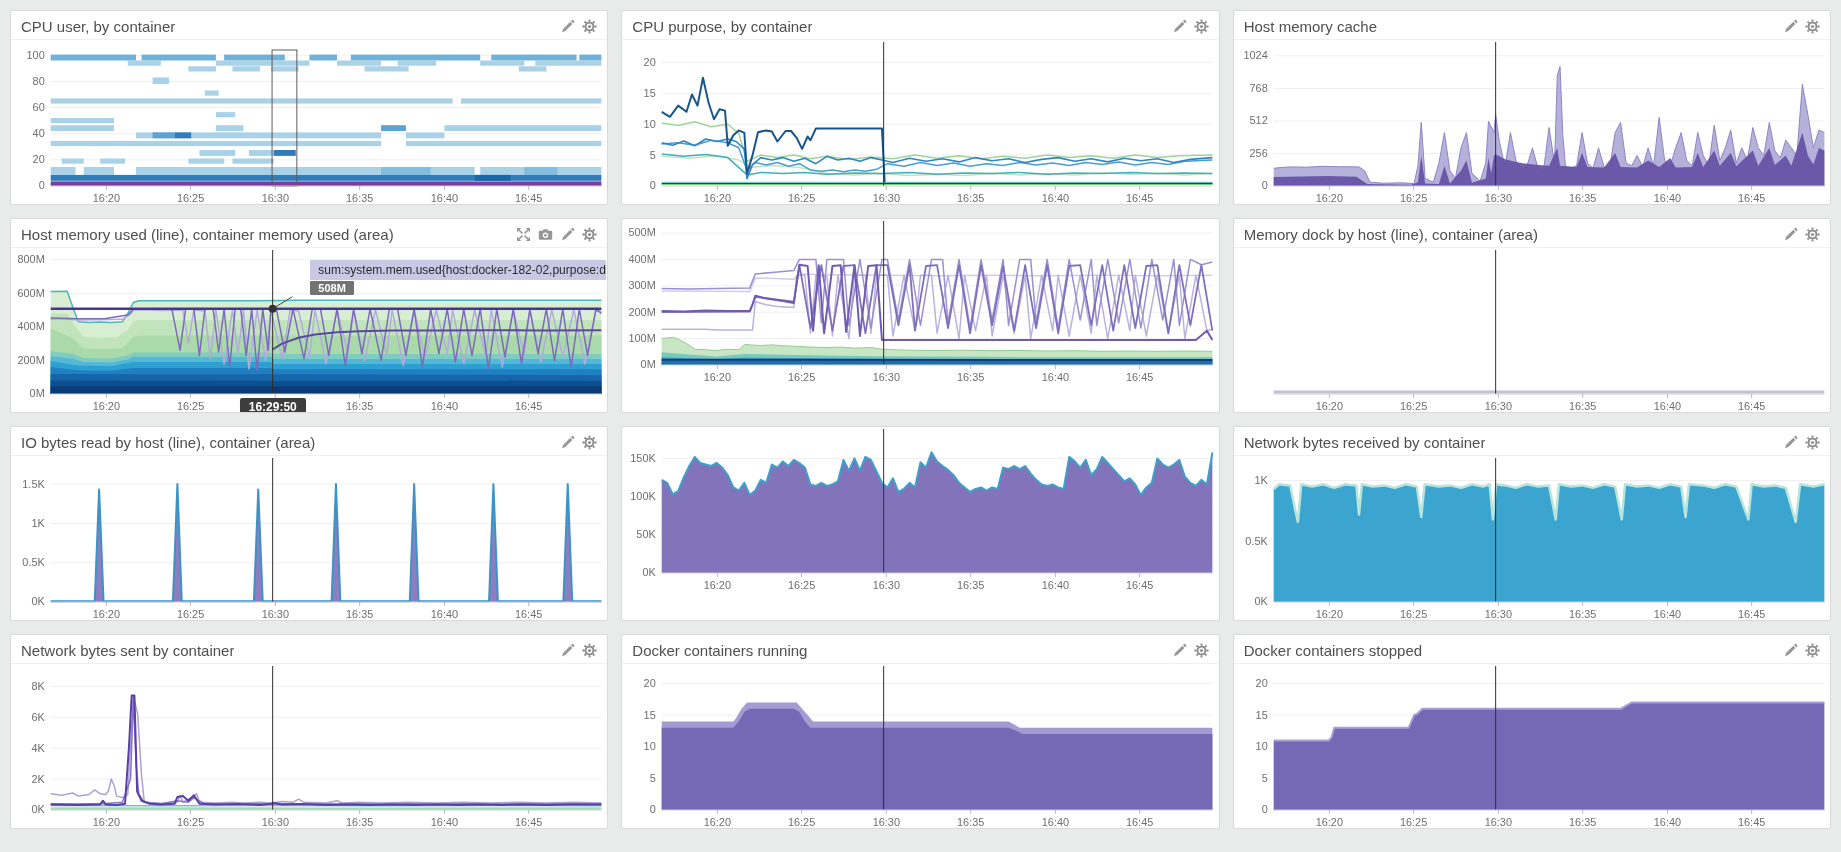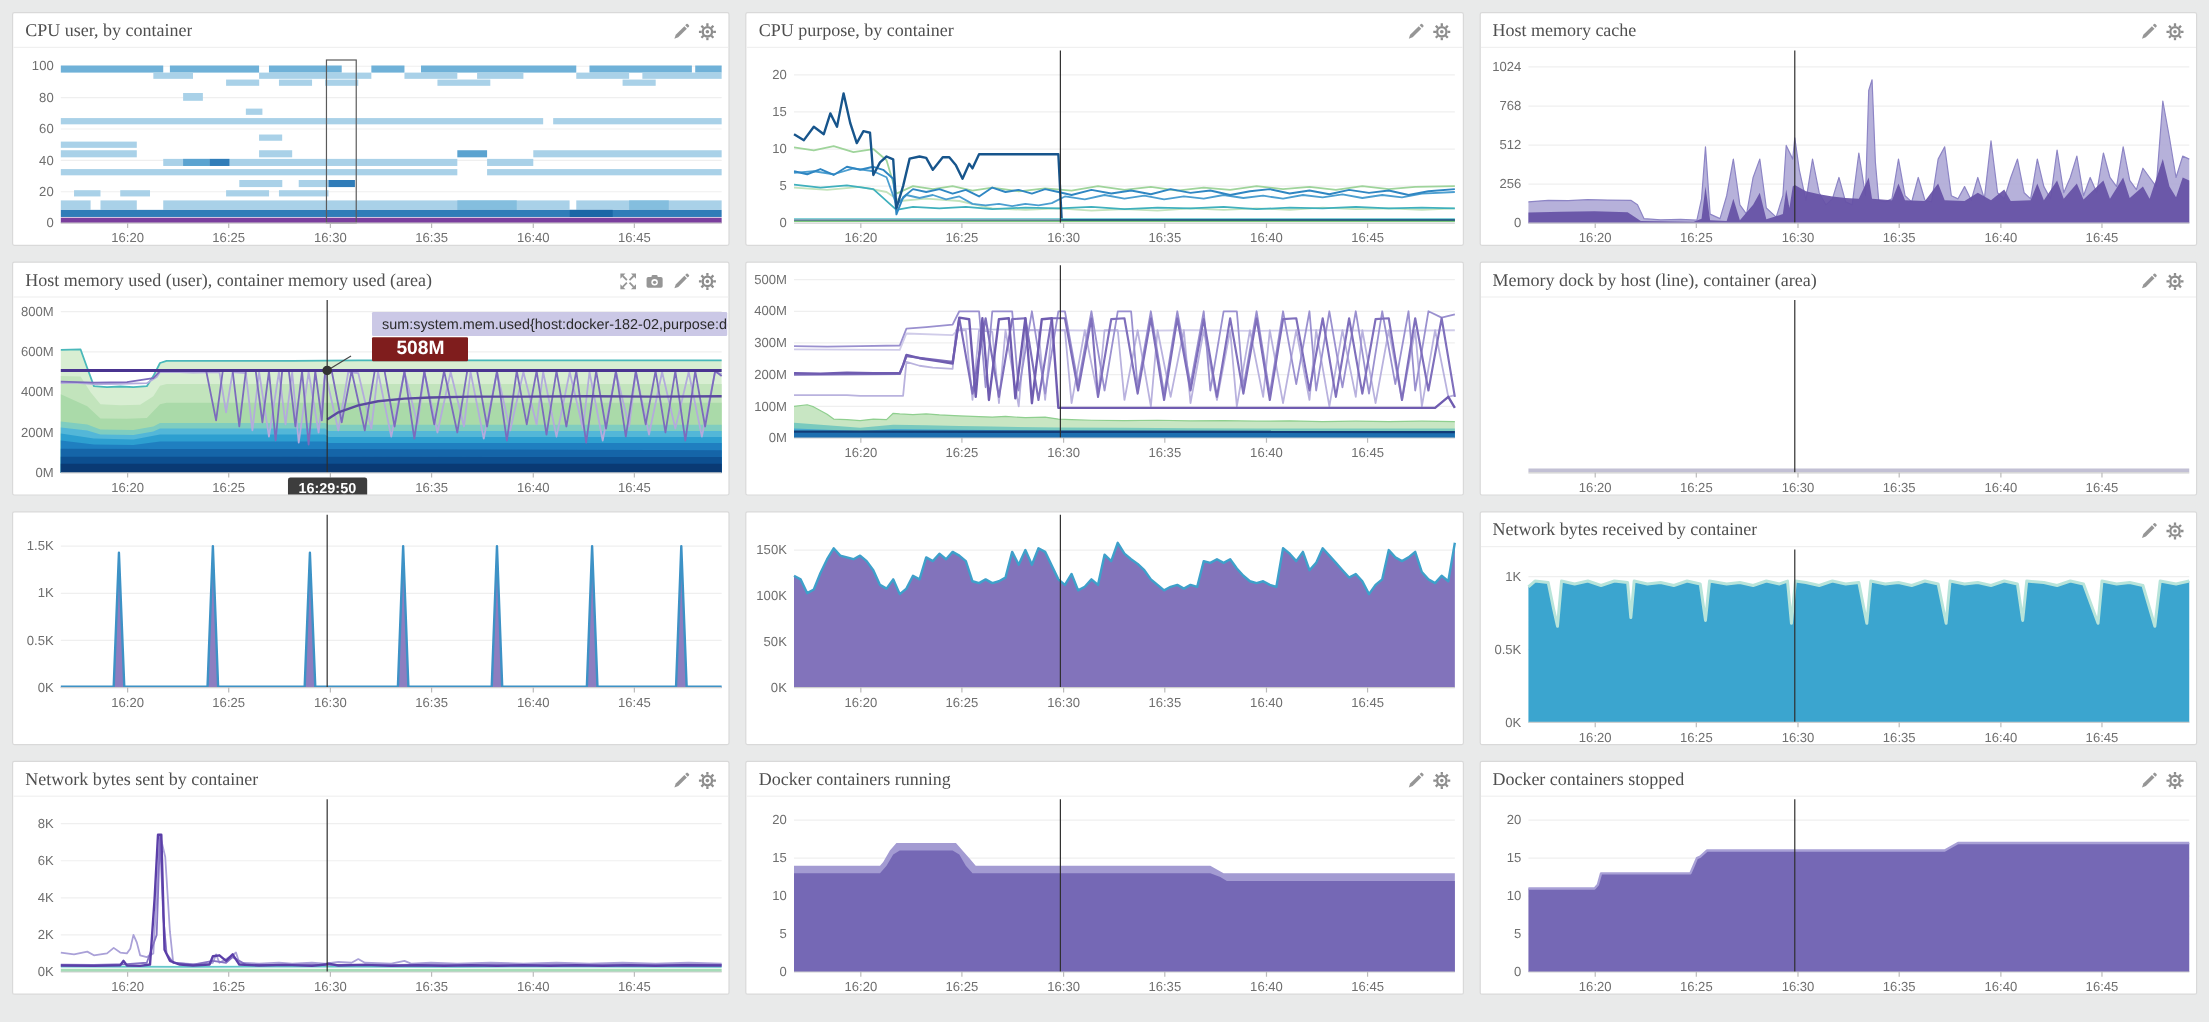--- a/index.html
+++ b/index.html
@@ -1,39 +1,39 @@
 <!DOCTYPE html>
 <html><head>
 <meta charset="utf-8">
 <style>
   html,body{margin:0;padding:0;background:#e9eaea;font-family:"Liberation Sans",sans-serif;}
   .grid{box-sizing:border-box;width:1841px;height:852px;padding:10px;display:grid;
         grid-template-columns:repeat(3,1fr);grid-template-rows:repeat(4,195px);gap:13px;}
   .tile{background:#fff;border:1px solid #d9d9d9;border-radius:2px;overflow:hidden;display:flex;flex-direction:column;}
   .tile-head{height:26px;display:flex;align-items:center;justify-content:space-between;
-             padding:2px 10px 0 10px;border-bottom:1px solid #f0f0f0;flex:0 0 auto;font-family:Liberation Serif, serif;}
+             padding:2px 10px 0 10px;border-bottom:1px solid #f0f0f0;flex:0 0 auto;}
   .tile-title{font-size:15px;color:#4f4f4f;white-space:nowrap;overflow:hidden;}
   .tile-icons{display:flex;align-items:center;gap:7px;}
   .tile-icons .icon{display:inline-flex;width:15px;height:15px;cursor:pointer;}
   .tile-icons .icon svg{width:100%;height:100%;}
   .chart-wrap{position:relative;flex:1 1 auto;}
   svg.chart{display:block;width:100%;height:168px;}
   svg.chart text{font-family:"Liberation Sans",sans-serif;font-size:11px;fill:#6f6f6f;}
   svg.chart .ylab{text-anchor:end;}
   svg.chart .xlab{text-anchor:middle;}
   svg.chart .gridline{stroke:#efefef;stroke-width:1;}
   svg.chart .axisline{stroke:#cfcfcf;stroke-width:1;}
   svg.chart .tick{stroke:#bbb;stroke-width:1;}
   svg.chart .cursor{stroke:#2e2e2e;stroke-width:1;}
   svg.chart .selbox{fill:none;stroke:#5a5a5a;stroke-width:1;}
   .tooltip{position:absolute;left:50.2%;right:1px;top:12px;background:rgba(199,196,228,0.93);
            color:#2b2b2b;font-size:12px;line-height:16px;padding:2px 4px 2px 8px;
            white-space:nowrap;overflow:hidden;border-radius:1px;}
-  .tt-value{position:absolute;left:50.2%;top:33px;background:#7f1d1d;color:#fff;
-            font-size:16px;font-weight:bold;padding:1px 20px;border-radius:1px;}
+  .tt-value{position:absolute;left:50.2%;top:33px;background:#737373;color:#fff;
+            font-size:11px;font-weight:bold;padding:1px 8px;border-radius:1px;}
   .tt-time{position:absolute;left:43.9%;bottom:0;transform:translateX(-50%);background:#3d3d3d;
            color:#fff;font-size:12px;font-weight:bold;padding:2px 9px;border-radius:2px;}
 </style>
 </head>
 <body>
 
 <div class="grid">
   <div class="tile">
     <div class="tile-head">
         <span class="tile-title">CPU user, by container</span>
@@ -247,21 +247,21 @@
           <line class="tick" x1="436.8" x2="436.8" y1="146" y2="150"></line>
           <text class="xlab" x="436.8" y="162">16:40</text>
           <line class="tick" x1="521.7" x2="521.7" y1="146" y2="150"></line>
           <text class="xlab" x="521.7" y="162">16:45</text>
         </svg>
       </div>
   </div>
 
   <div class="tile">
     <div class="tile-head">
-        <span class="tile-title">Host memory used (user), container memory used (area)</span>
+        <span class="tile-title">Host memory used (line), container memory used (area)</span>
         <span class="tile-icons">
           <span class="icon">
             <svg viewBox="0 0 15 15">
               <g stroke="#969696" stroke-width="1.5">
                 <path d="M3 3 L6.4 6.4 M12 3 L8.6 6.4 M3 12 L6.4 8.6 M12 12 L8.6 8.6"></path>
               </g>
               <g fill="#969696">
                 <path d="M1 1 h4.2 L1 5.2 Z"></path>
                 <path d="M14 1 v4.2 L9.8 1 Z"></path>
                 <path d="M1 14 v-4.2 L5.2 14 Z"></path>
@@ -426,20 +426,42 @@
           <text class="xlab" x="351.4" y="162">16:35</text>
           <line class="tick" x1="436.8" x2="436.8" y1="146" y2="150"></line>
           <text class="xlab" x="436.8" y="162">16:40</text>
           <line class="tick" x1="521.7" x2="521.7" y1="146" y2="150"></line>
           <text class="xlab" x="521.7" y="162">16:45</text>
         </svg>
       </div>
   </div>
 
   <div class="tile">
+    <div class="tile-head">
+        <span class="tile-title">IO bytes read by host (line), container (area)</span>
+        <span class="tile-icons">
+          <span class="icon">
+            <svg viewBox="0 0 15 15">
+              <g fill="#969696">
+                <path d="M2 13.3 L3.1 10 L10.3 2.8 L12.4 4.9 L5.2 12.1 Z"></path>
+                <path d="M11 2.1 l2.1 2.1 1-1 a0.8 0.8 0 0 0 0-1.1 l-1-1 a0.8 0.8 0 0 0-1.1 0 z"></path>
+              </g>
+            </svg>
+          </span>
+          <span class="icon">
+            <svg viewBox="0 0 15 15">
+              <g stroke="#8d8d8d" stroke-width="1.9" fill="none">
+                <circle cx="7.5" cy="7.5" r="3.9"></circle>
+                <path d="M7.5 0.4 v2.3 M7.5 12.3 v2.3 M0.4 7.5 h2.3 M12.3 7.5 h2.3 M2.5 2.5 l1.7 1.7 M10.8 10.8 l1.7 1.7 M12.5 2.5 l-1.7 1.7 M4.2 10.8 l-1.7 1.7"></path>
+              </g>
+              <circle cx="7.5" cy="7.5" r="1.5" fill="#8d8d8d"></circle>
+            </svg>
+          </span>
+        </span>
+      </div>
     <div class="chart-wrap">
         <svg class="chart" viewBox="0 0 601 168" preserveAspectRatio="none">
           <text class="ylab" x="34" y="149.5">0K</text>
           <line class="gridline" x1="40" x2="595" y1="106.7" y2="106.7"></line>
           <text class="ylab" x="34" y="110.2">0.5K</text>
           <line class="gridline" x1="40" x2="595" y1="67.4" y2="67.4"></line>
           <text class="ylab" x="34" y="70.9">1K</text>
           <line class="gridline" x1="40" x2="595" y1="28.1" y2="28.1"></line>
           <text class="ylab" x="34" y="31.6">1.5K</text>
           <path d="M40.0 145.2 L84.4 145.2 L88.8 33.6 L93.3 145.2 L163.2 145.2 L167.7 28.1 L172.1 145.2 L244.8 145.2 L249.2 33.6 L253.7 145.2 L323.1 145.2 L327.5 28.1 L331.9 145.2 L401.9 145.2 L406.3 28.1 L410.7 145.2 L481.8 145.2 L486.2 28.1 L490.7 145.2 L556.7 145.2 L561.1 28.1 L565.6 145.2 L595.0 145.2 L 595.0 146 L 40.0 146 Z" fill="#8d7ec0" stroke="none"></path>

